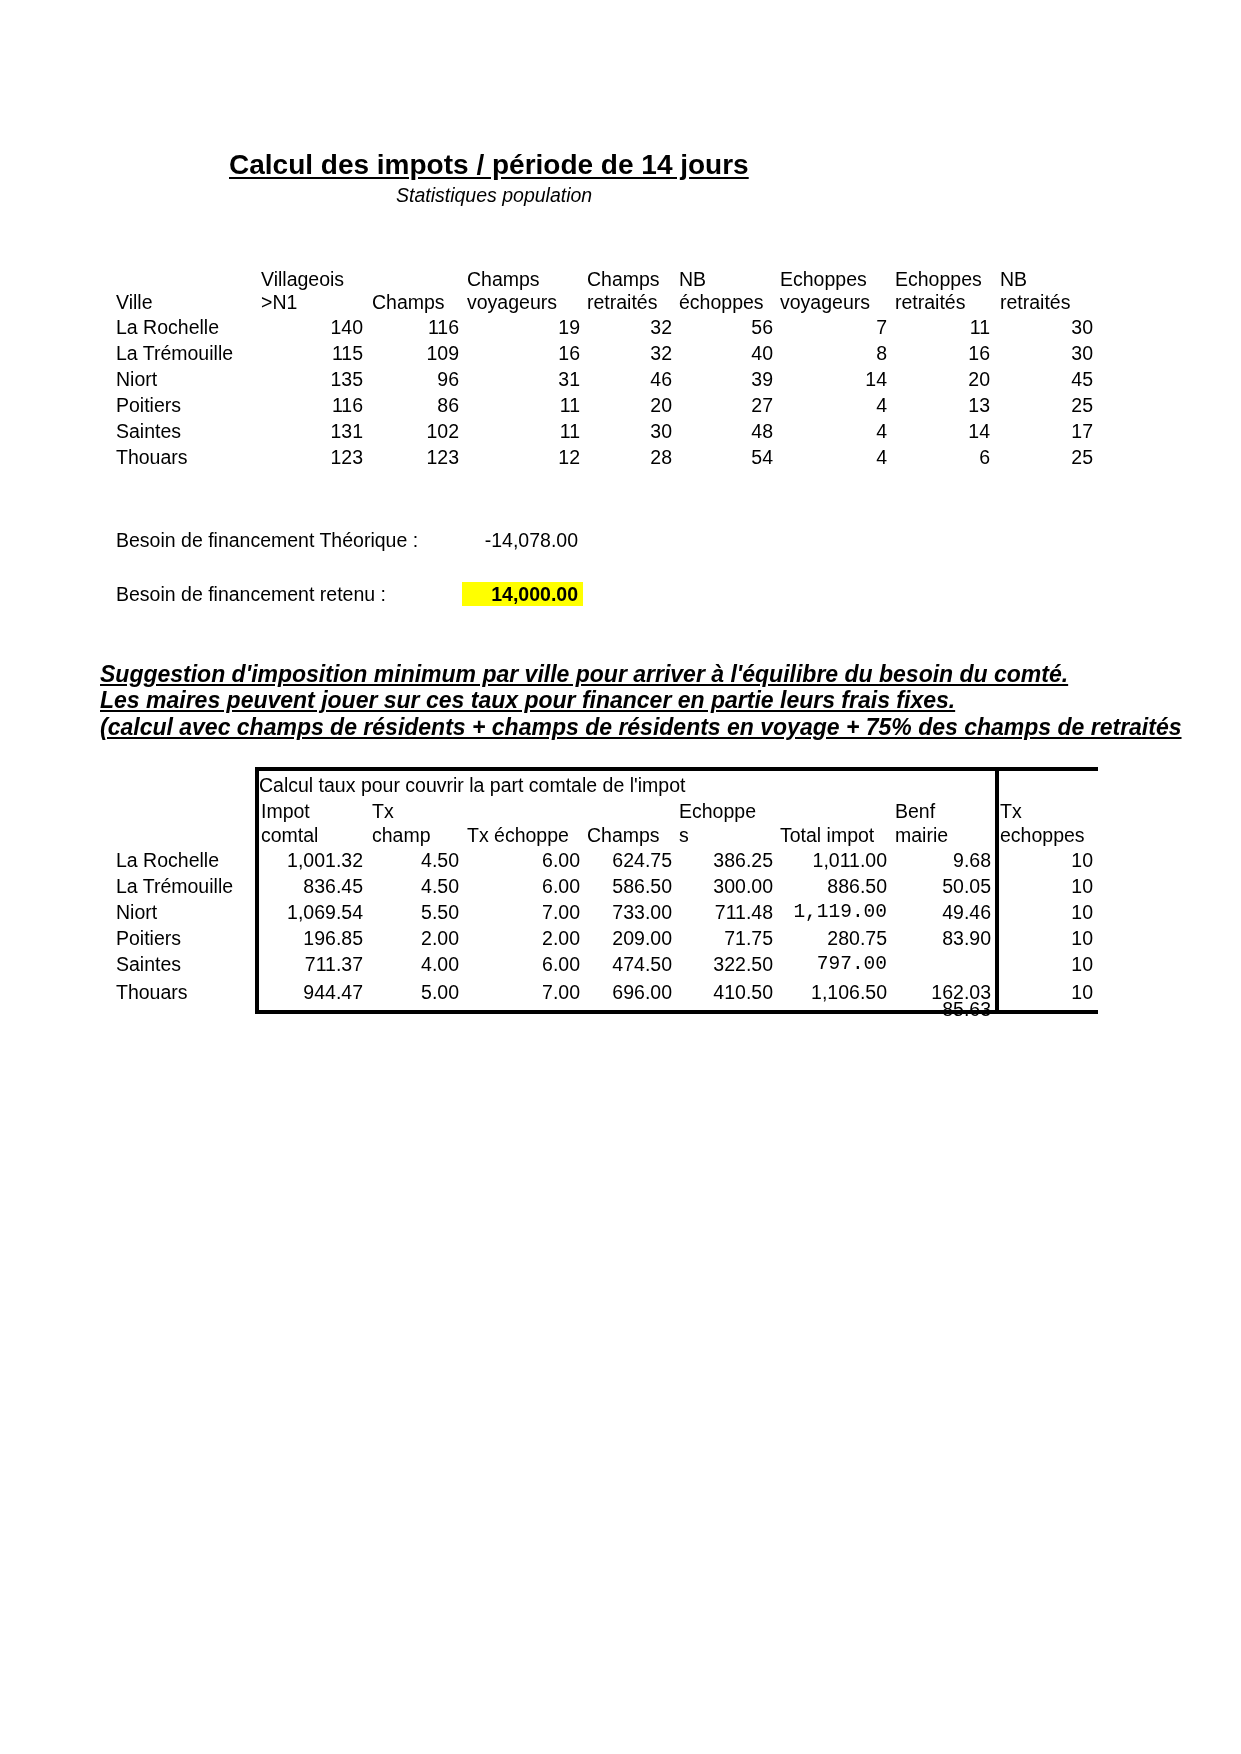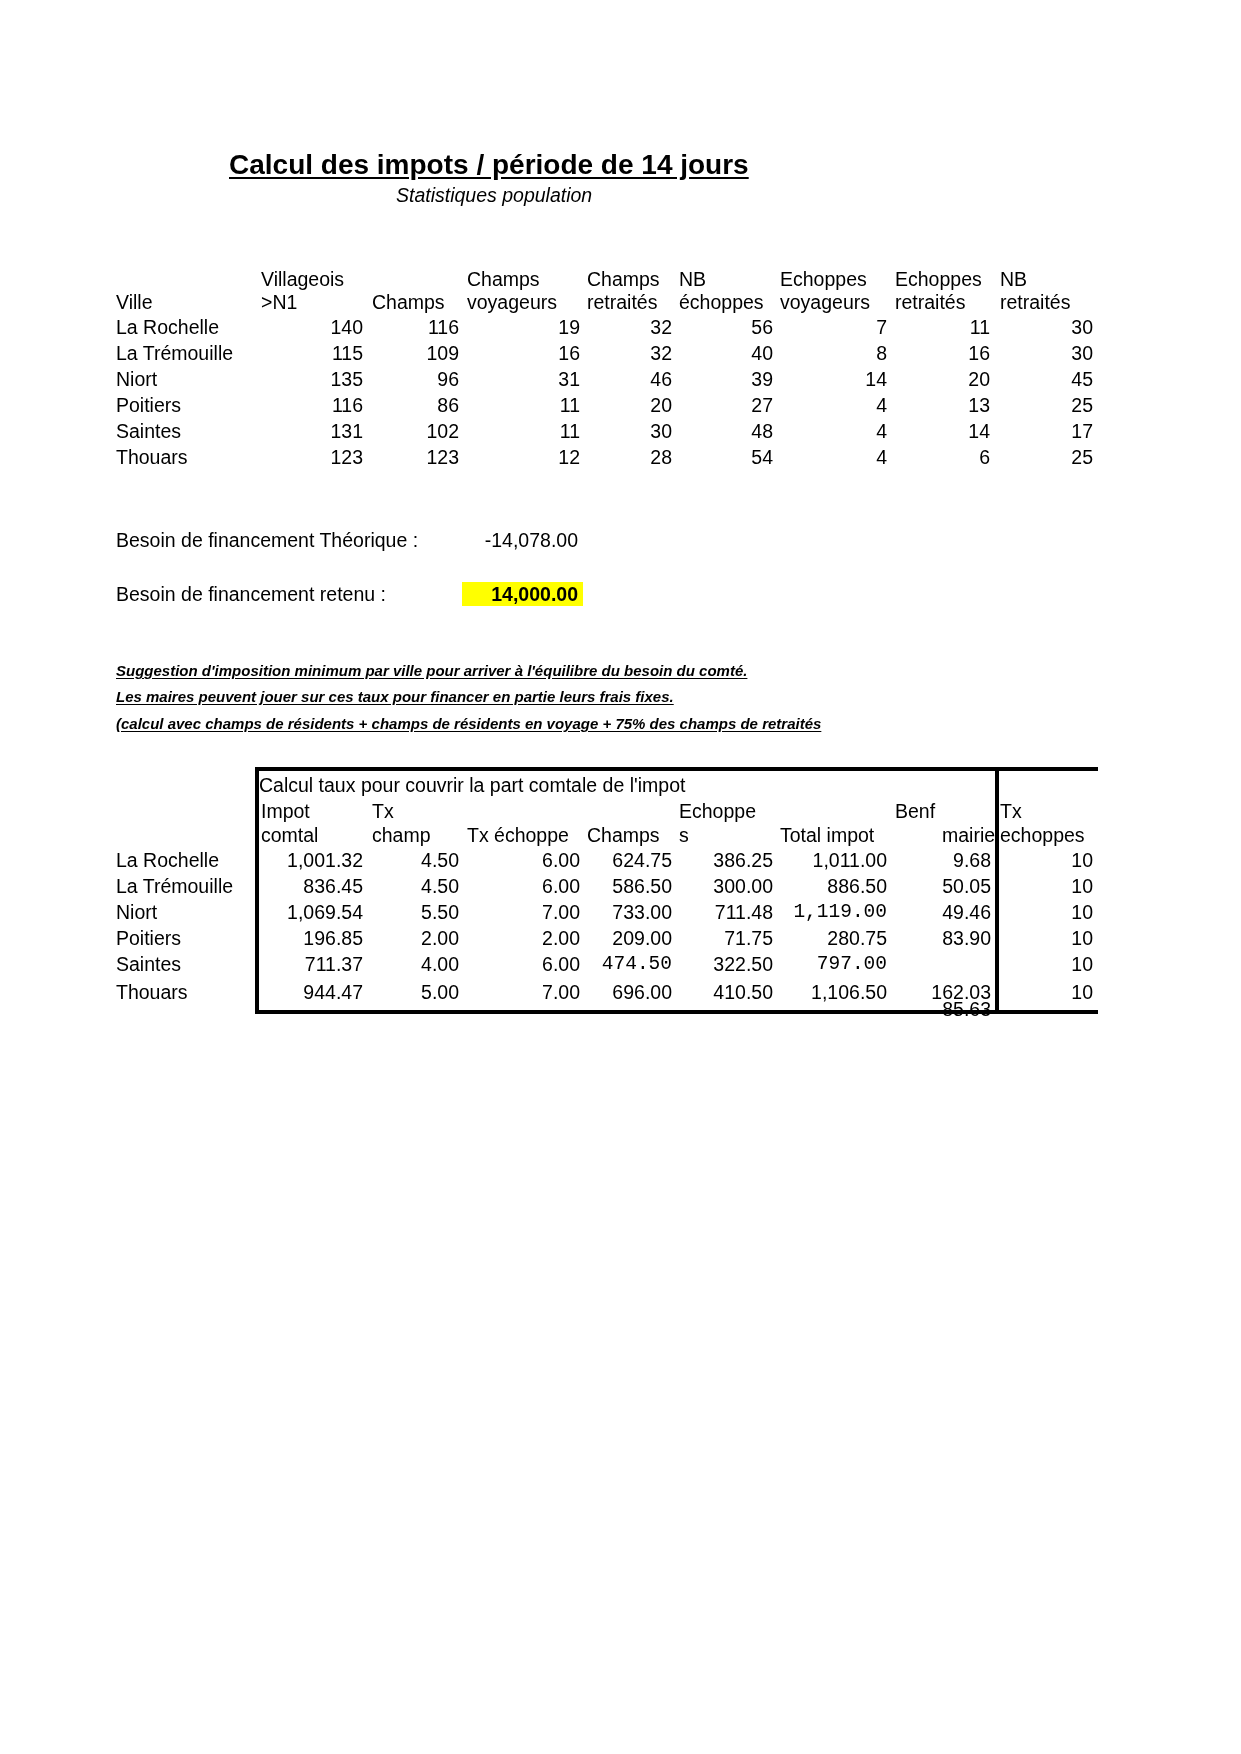--- a/index.html
+++ b/index.html
@@ -9,21 +9,21 @@
   .title { left: 229px; top: 151px; font-size: 28px; font-weight: bold; text-decoration: underline; text-underline-offset: 3px; }
   .subtitle { left: 396px; top: 186px; font-size: 19.5px; font-style: italic; }
   .cell { position: absolute; white-space: nowrap; line-height: 1; font-size: 19.5px; }
   .r { text-align: right; }
 
   .fin-label { left: 116px; font-size: 19.5px; }
   .fin-val { font-size: 19.5px; text-align: right; }
   .highlight { position: absolute; left: 462px; top: 582px; width: 121px; height: 24px; background: #ffff00; }
   .hl-val { font-weight: bold; }
 
-  .note { left: 116px; font-size: 15px; font-weight: bold; font-style: italic; text-decoration: underline; text-underline-offset: 2px; }
+  .note { left: 100px; font-size: 23px; font-weight: bold; font-style: italic; text-decoration: underline; text-underline-offset: 2px; }
 
   .bord { position: absolute; background: #000; }
 </style>
 </head>
 <body>
 
 <div class="abs title">Calcul des impots / période de 14 jours</div>
 <div class="abs subtitle">Statistiques population</div>
 
 <div id="pop-table">
@@ -121,21 +121,21 @@
 <div class="cell" style="left: 261px; top: 802px;">Impot</div>
     <div class="cell" style="left: 261px; top: 826px;">comtal</div>
     <div class="cell" style="left: 372px; top: 802px;">Tx</div>
     <div class="cell" style="left: 372px; top: 826px;">champ</div>
     <div class="cell" style="left: 467px; top: 826px;">Tx échoppe</div>
     <div class="cell" style="left: 587px; top: 826px;">Champs</div>
     <div class="cell" style="left: 679px; top: 802px;">Echoppe</div>
     <div class="cell" style="left: 679px; top: 826px;">s</div>
     <div class="cell" style="left: 780px; top: 826px;">Total impot</div>
     <div class="cell" style="left: 895px; top: 802px;">Benf</div>
-    <div class="cell" style="left: 895px; top: 826px; margin-left: 47px;">mairie</div>
+    <div class="cell" style="left: 895px; top: 826px;">mairie</div>
     <div class="cell" style="left: 1000px; top: 802px;">Tx</div>
     <div class="cell" style="left: 1000px; top: 826px;">echoppes</div>
     <div class="cell" style="left: 116px; top: 851px;">La Rochelle</div>
     <div class="cell r" style="top: 851px; left: 263px; width: 100px;">1,001.32</div>
     <div class="cell r" style="top: 851px; left: 359px; width: 100px;">4.50</div>
     <div class="cell r" style="top: 851px; left: 480px; width: 100px;">6.00</div>
     <div class="cell r" style="top: 851px; left: 572px; width: 100px;">624.75</div>
     <div class="cell r" style="top: 851px; left: 673px; width: 100px;">386.25</div>
     <div class="cell r" style="top: 851px; left: 787px; width: 100px;">1,011.00</div>
     <div class="cell r" style="top: 851px; left: 891px; width: 100px;">9.68</div>
@@ -164,21 +164,21 @@
     <div class="cell r" style="top: 929px; left: 480px; width: 100px;">2.00</div>
     <div class="cell r" style="top: 929px; left: 572px; width: 100px;">209.00</div>
     <div class="cell r" style="top: 929px; left: 673px; width: 100px;">71.75</div>
     <div class="cell r" style="top: 929px; left: 787px; width: 100px;">280.75</div>
     <div class="cell r" style="top: 929px; left: 891px; width: 100px;">83.90</div>
     <div class="cell r" style="top: 929px; left: 993px; width: 100px;">10</div>
     <div class="cell" style="left: 116px; top: 955px;">Saintes</div>
     <div class="cell r" style="top: 955px; left: 263px; width: 100px;">711.37</div>
     <div class="cell r" style="top: 955px; left: 359px; width: 100px;">4.00</div>
     <div class="cell r" style="top: 955px; left: 480px; width: 100px;">6.00</div>
-    <div class="cell r" style="top: 955px; left: 572px; width: 100px; font-family: Liberation Mono, monospace;">474.50</div>
+    <div class="cell r" style="top: 955px; left: 572px; width: 100px;">474.50</div>
     <div class="cell r" style="top: 955px; left: 673px; width: 100px;">322.50</div>
     <div class="cell r" style="top: 955px; left: 787px; width: 100px; font-family: Liberation Mono, monospace;">797.00</div>
     <div class="cell r" style="top: 955px; left: 891px; width: 100px; margin-top: 45px;">85.63</div>
     <div class="cell r" style="top: 955px; left: 993px; width: 100px;">10</div>
     <div class="cell" style="left: 116px; top: 983px;">Thouars</div>
     <div class="cell r" style="top: 983px; left: 263px; width: 100px;">944.47</div>
     <div class="cell r" style="top: 983px; left: 359px; width: 100px;">5.00</div>
     <div class="cell r" style="top: 983px; left: 480px; width: 100px;">7.00</div>
     <div class="cell r" style="top: 983px; left: 572px; width: 100px;">696.00</div>
     <div class="cell r" style="top: 983px; left: 673px; width: 100px;">410.50</div>

